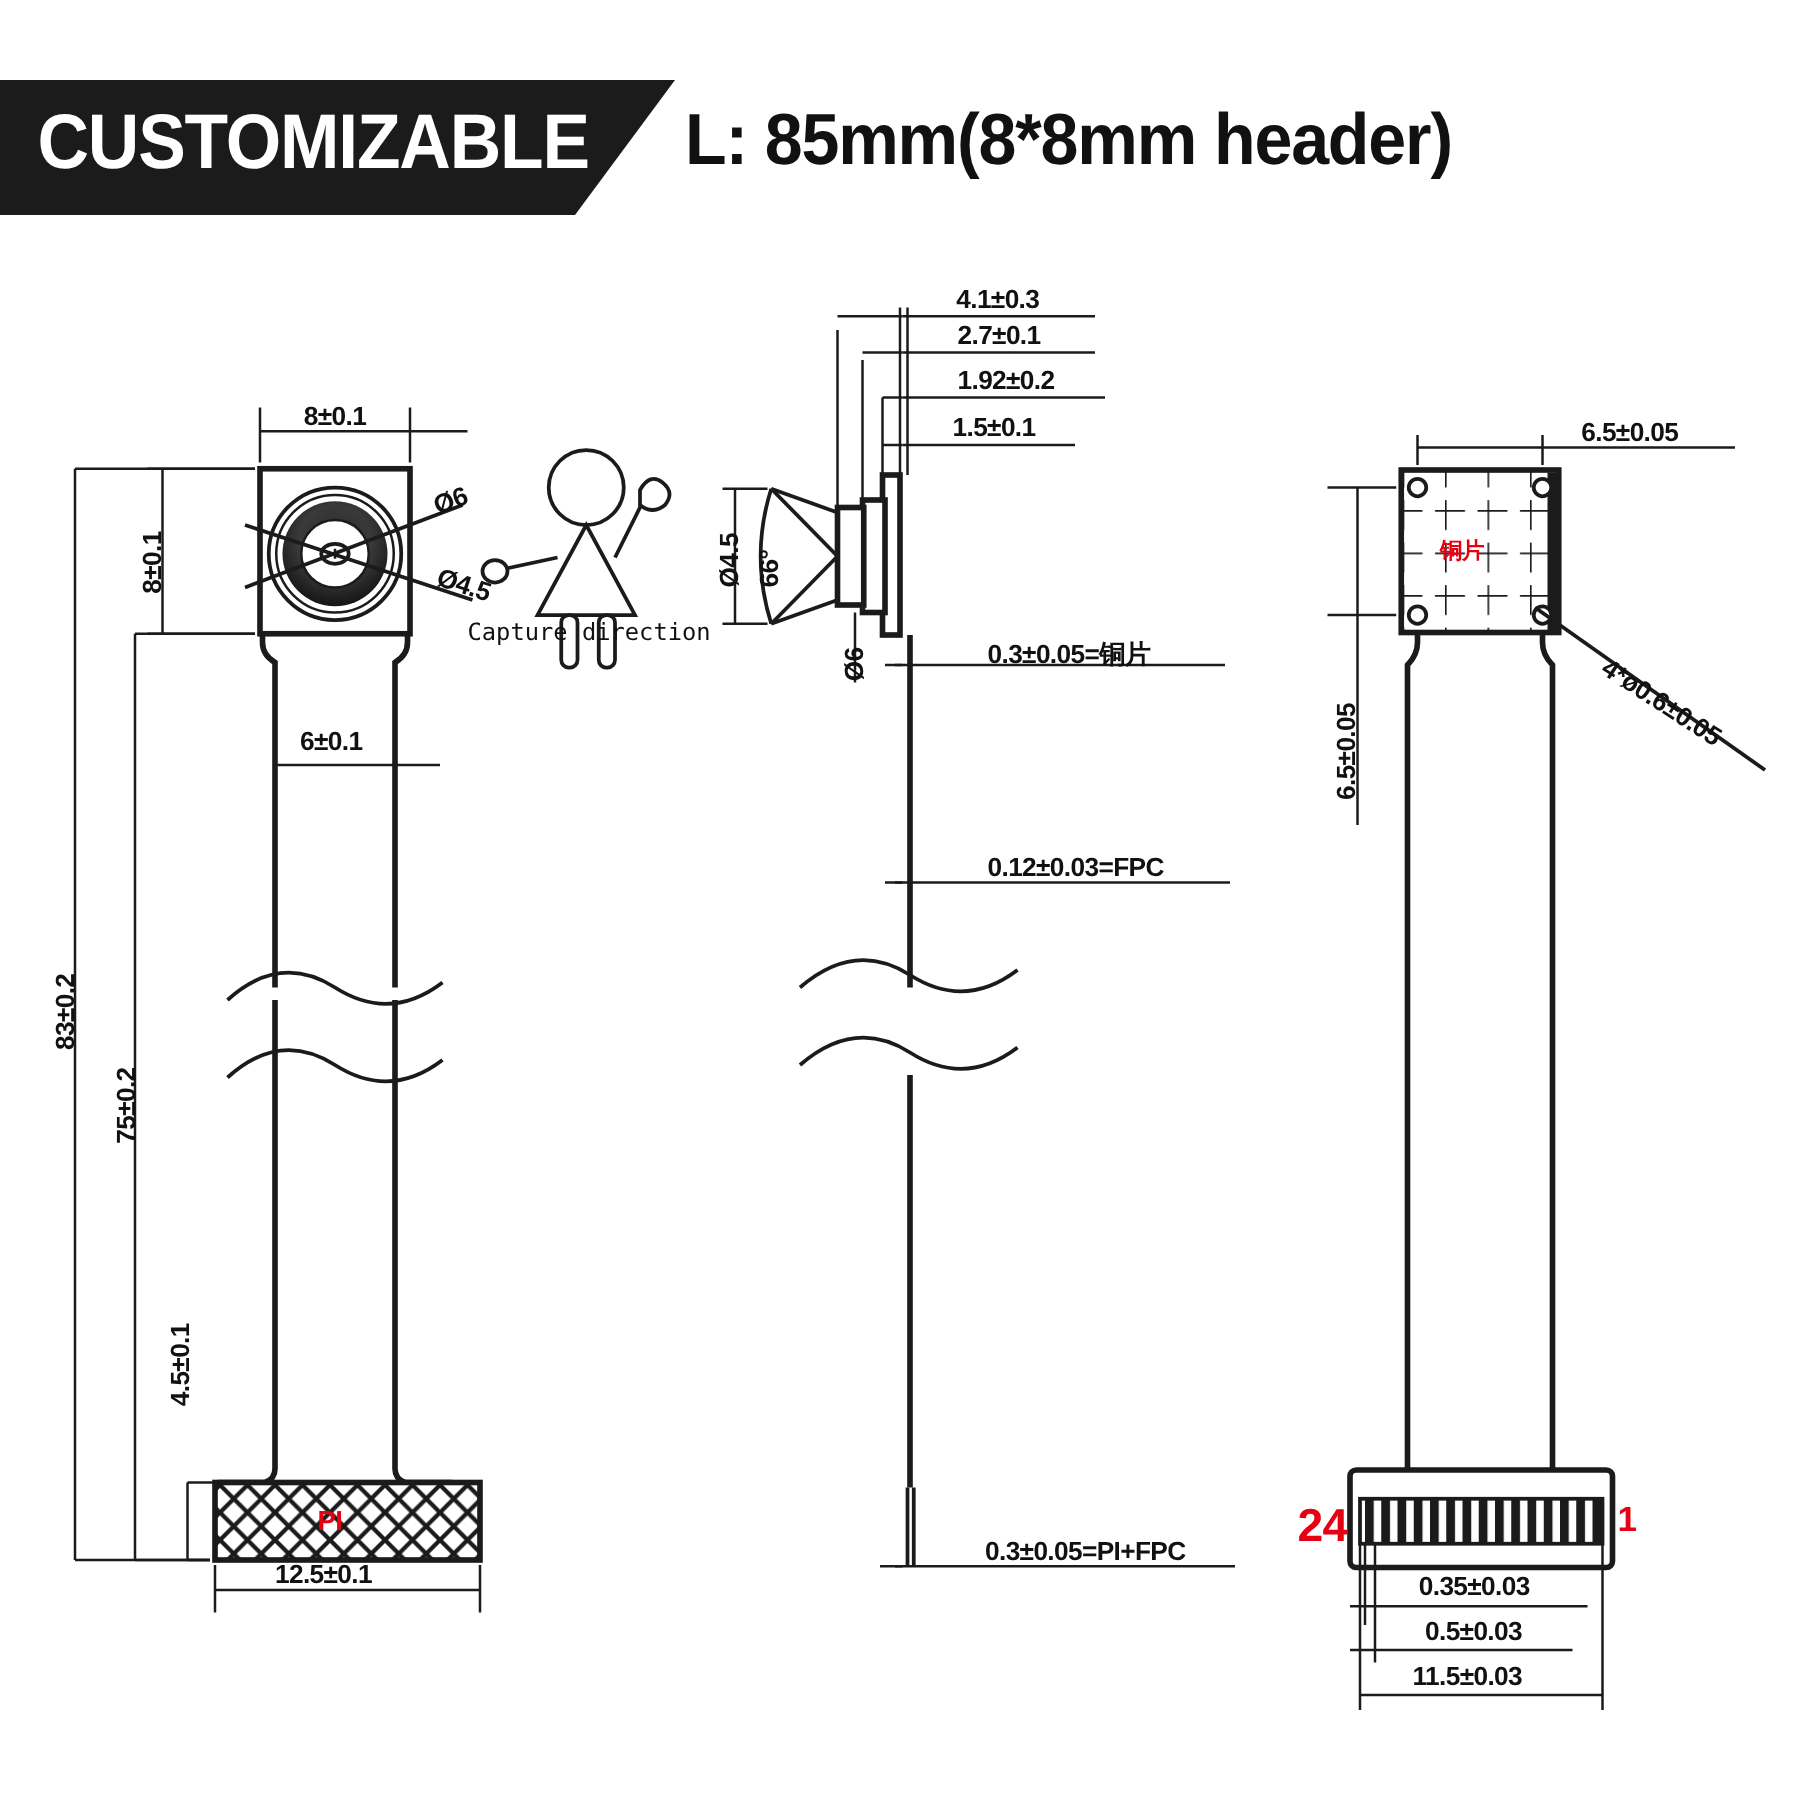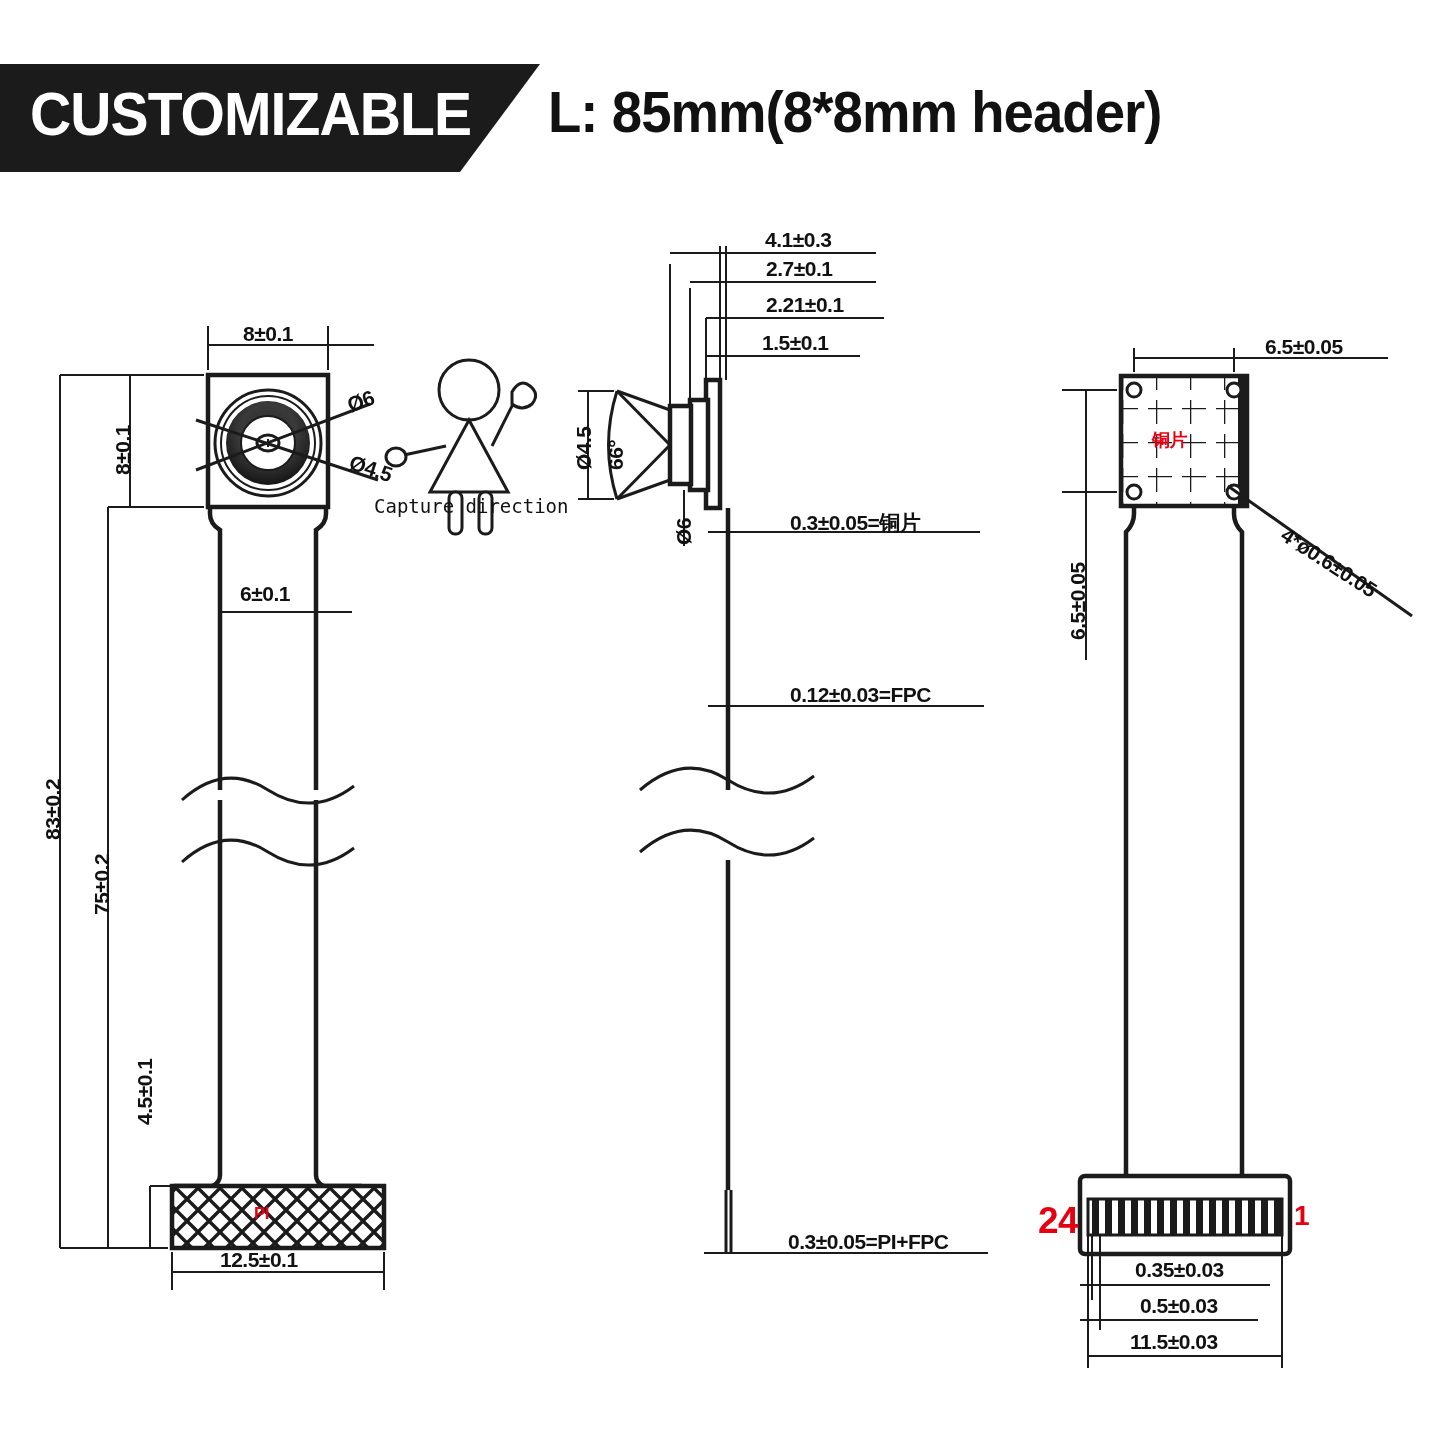--- a/index.html
+++ b/index.html
@@ -246,25 +246,25 @@
   <div class="dim" style="left:243px;top:322px;">8±0.1</div>
   <div class="dim v" style="left:111px;top:475px;transform:rotate(-90deg);">8±0.1</div>
   <div class="dim" style="left:348px;top:394px;transform:rotate(-20deg);transform-origin:left center;">Ø6</div>
   <div class="dim" style="left:350px;top:450px;transform:rotate(18deg);transform-origin:left center;">Ø4.5</div>
   <div class="dim" style="left:240px;top:582px;">6±0.1</div>
   <div class="dim v" style="left:41px;top:840px;transform:rotate(-90deg);">83±0.2</div>
   <div class="dim v" style="left:90px;top:915px;transform:rotate(-90deg);">75±0.2</div>
   <div class="dim v" style="left:133px;top:1125px;transform:rotate(-90deg);">4.5±0.1</div>
   <div class="dim" style="left:220px;top:1248px;">12.5±0.1</div>
   <div class="dim mono" style="left:374px;top:495px;">Capture direction</div>
-  <div class="dim red" style="left:254px;top:1204px;font-size:17px;">PI</div>
+  <div class="dim red" style="left:254px;top:1204px;font-size:22px;">PI</div>
 
   <div class="dim" style="left:765px;top:228px;">4.1±0.3</div>
   <div class="dim" style="left:766px;top:257px;">2.7±0.1</div>
-  <div class="dim" style="left:766px;top:293px;">2.21±0.1</div>
+  <div class="dim" style="left:766px;top:293px;">1.92±0.2</div>
   <div class="dim" style="left:762px;top:331px;">1.5±0.1</div>
   <div class="dim v" style="left:572px;top:470px;transform:rotate(-90deg);">Ø4.5</div>
   <div class="dim v" style="left:604px;top:470px;transform:rotate(-90deg);">66°</div>
   <div class="dim v" style="left:672px;top:545px;transform:rotate(-90deg);">Ø6</div>
   <div class="dim" style="left:790px;top:509px;">0.3±0.05=铜片</div>
   <div class="dim" style="left:790px;top:683px;">0.12±0.03=FPC</div>
   <div class="dim" style="left:788px;top:1230px;">0.3±0.05=PI+FPC</div>
 
   <div class="dim" style="left:1265px;top:335px;">6.5±0.05</div>
   <div class="dim v" style="left:1066px;top:640px;transform:rotate(-90deg);">6.5±0.05</div>

